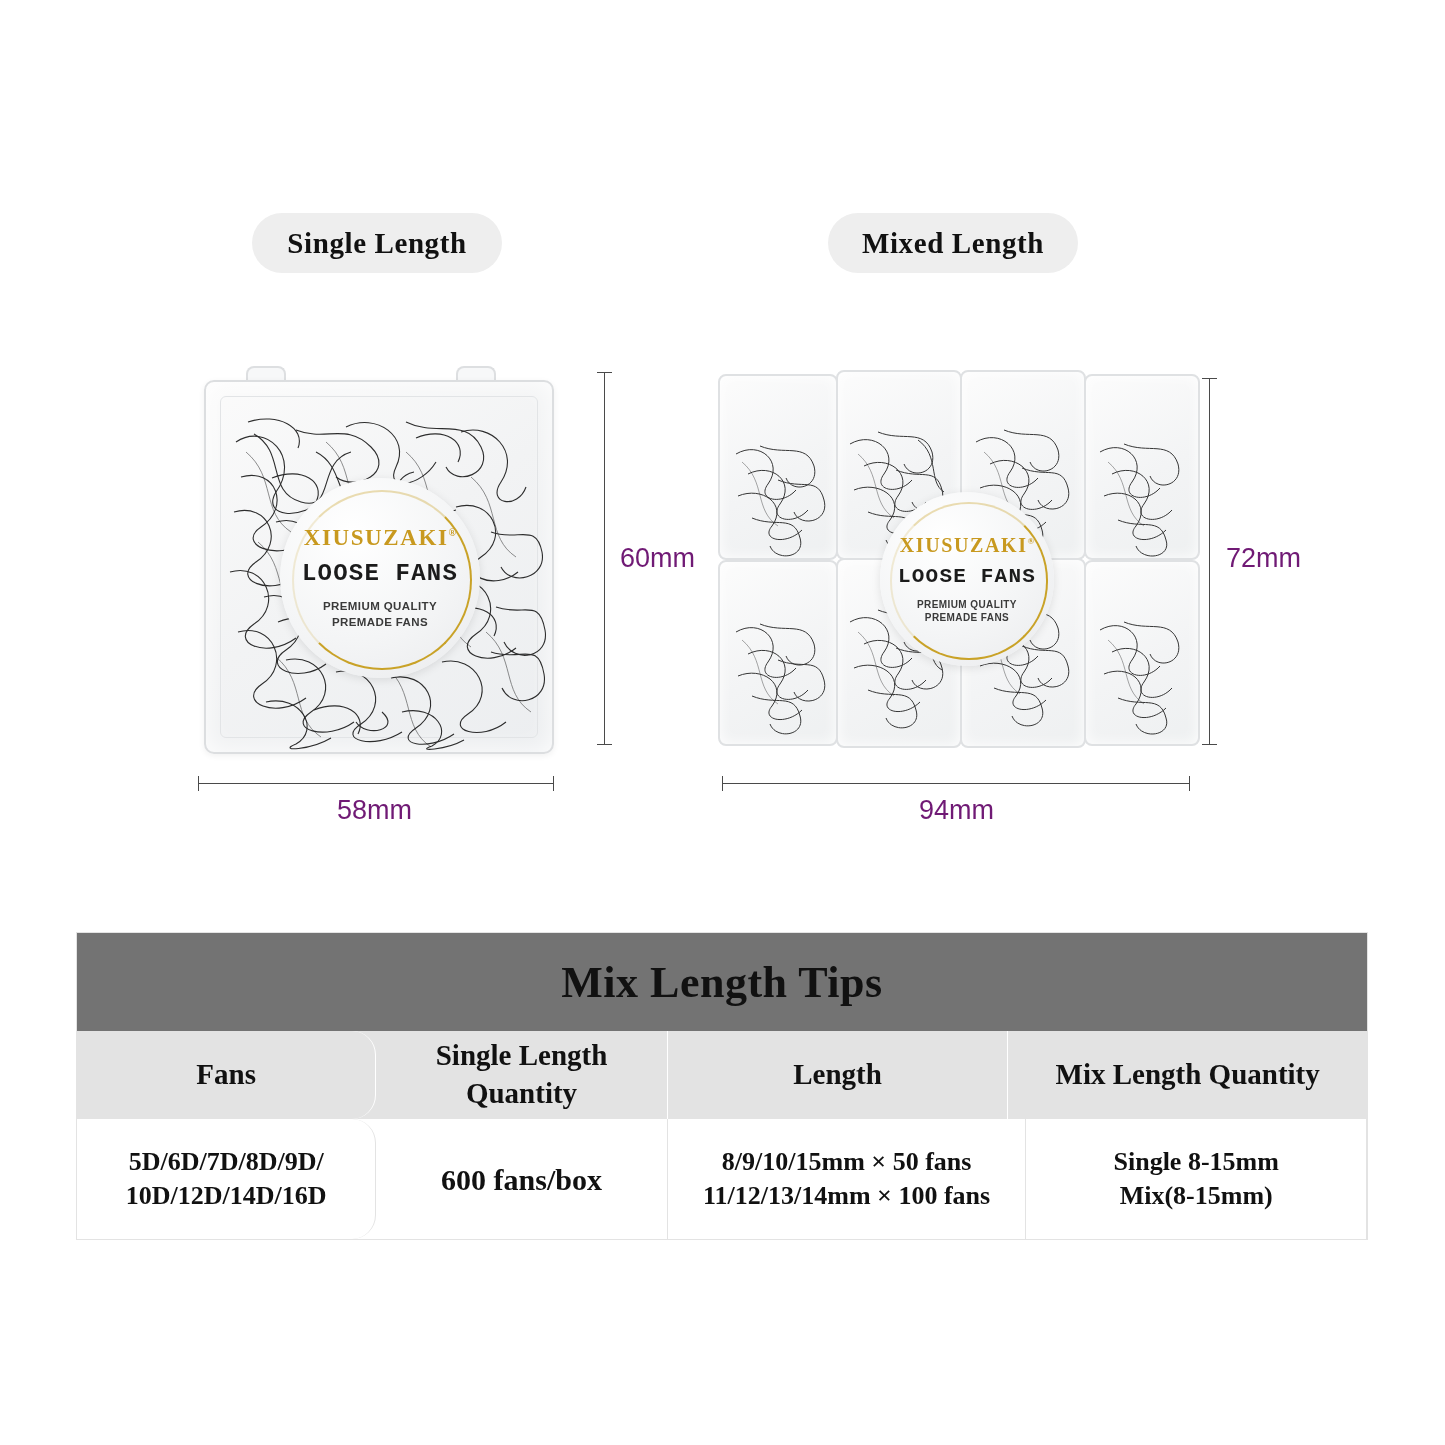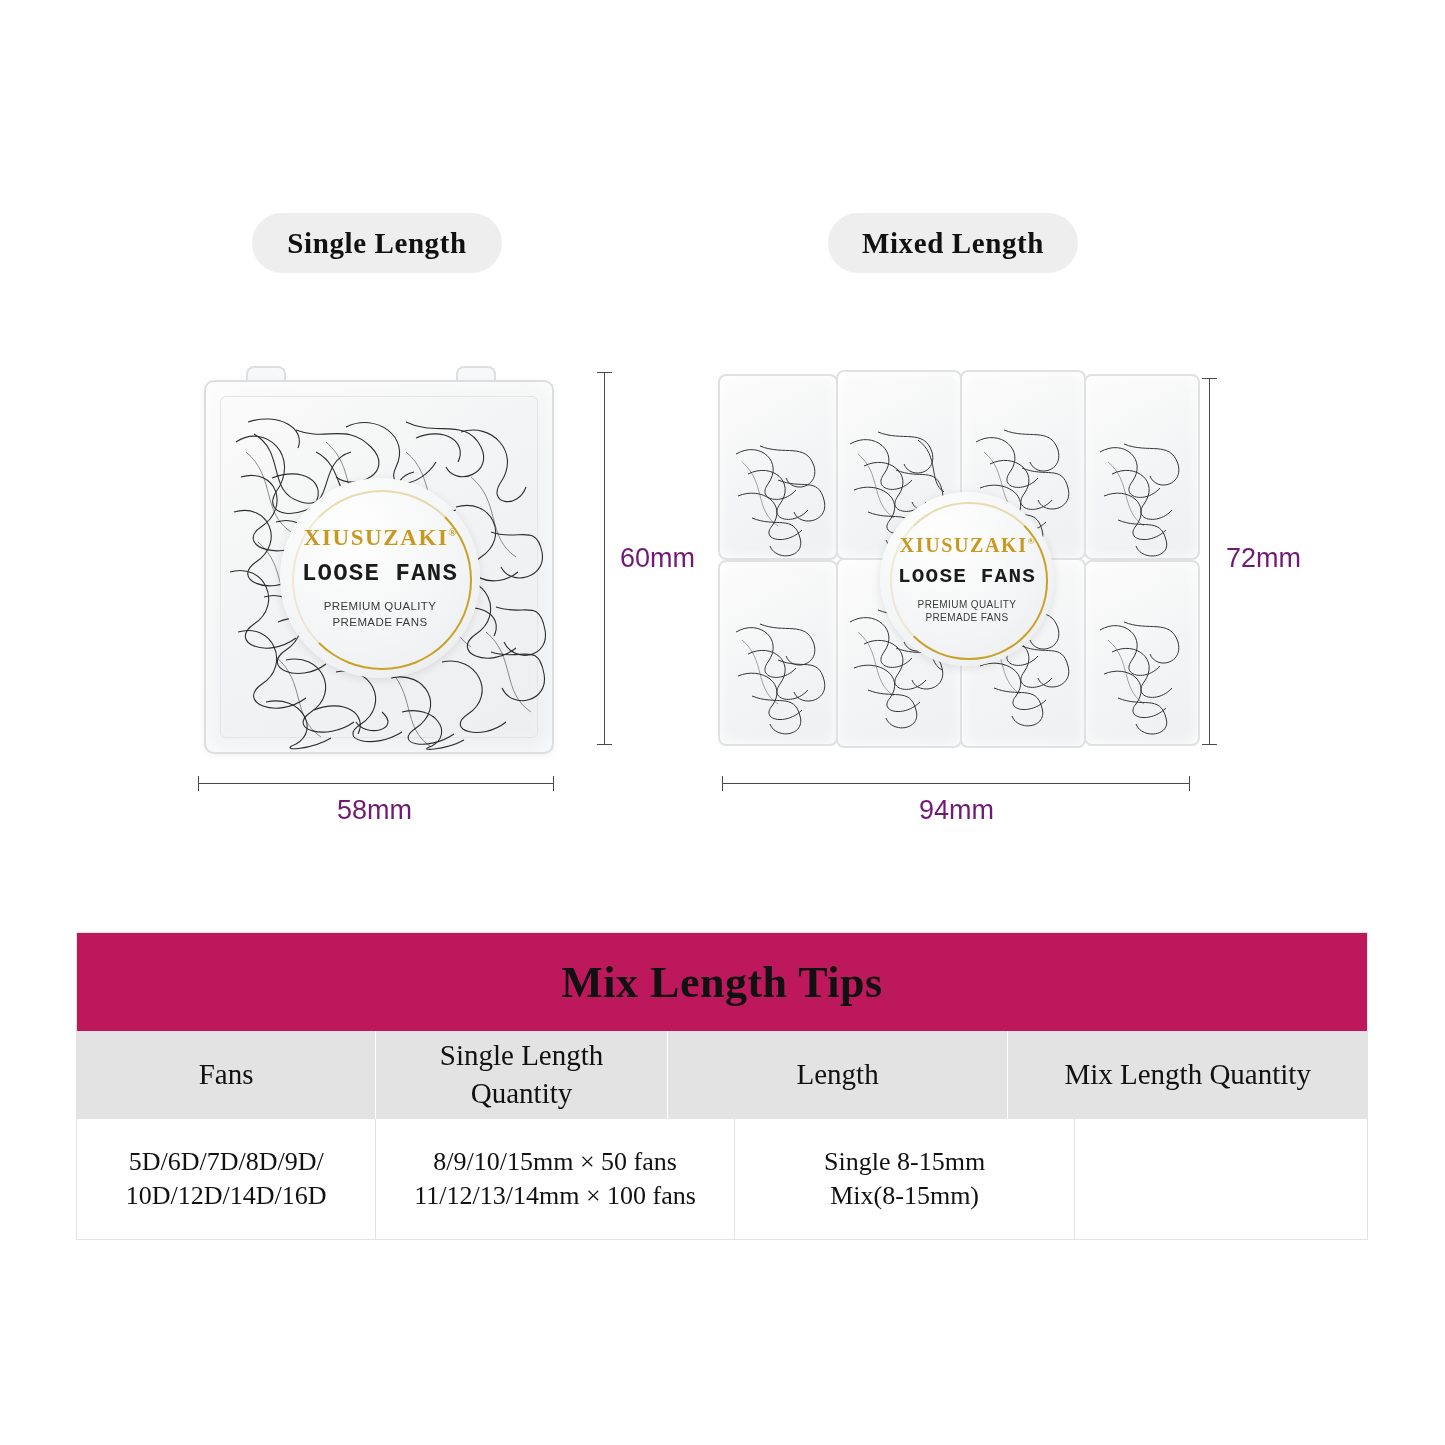--- a/index.html
+++ b/index.html
@@ -187,21 +187,21 @@
   #dim-mixed-h-cap-r { left: 1189px; top: 776px; }
   #label-94mm { left: 919px; top: 795px; }
 
   
   #tips-table {
     position: absolute;
     left: 76px; top: 932px;
     width: 1292px;
     border: 1px solid #e3e3e3;
     box-sizing: border-box;
-    background: #be185d;
+    background: #737373;
   }
   #tips-title {
     height: 98px;
     display: flex;
     align-items: center;
     justify-content: center;
     font-family: "Liberation Serif", serif;
     font-size: 44px;
     font-weight: bold;
     color: #111111;
@@ -225,28 +225,28 @@
     align-items: center;
     justify-content: center;
     text-align: center;
     box-sizing: border-box;
     border-right: 1px solid #ffffff;
     font-family: "Liberation Serif", serif;
     line-height: 1.3;
   }
   .trow.body .tcell { border-right: 1px solid #e3e3e3; }
   .tcell:last-child { border-right: none; }
-  .c1 { width: 23.2%; }
+  .c1 { width: 23.2%; border-radius: 24px; }
   .c2 { width: 22.6%; }
   .c3 { width: 27.8%; }
   .c4 { width: 26.4%; }
   .trow.head .tcell { font-size: 29px; color: #111111; }
   .trow.body .tcell { font-size: 26px; color: #111111; }
   .trow.body .c2 { font-size: 30px; }
-  .multi { white-space: pre-line; }
+  .multi { white-space: pre-line; font-weight: bold; }
 </style>
 </head>
 <body>
 
 <div class="badge" id="badge-single">
   <span>Single Length</span>
 </div>
 <div class="badge" id="badge-mixed">
   <span>Mixed Length</span>
 </div>
@@ -440,18 +440,19 @@
   <div class="trow head">
     <div class="tcell c1 multi">Fans</div>
     <div class="tcell c2 multi">Single Length
 Quantity</div>
     <div class="tcell c4 multi">Length</div>
     <div class="tcell c3 multi">Mix Length Quantity</div>
   </div>
   <div class="trow body">
     <div class="tcell c1 multi">5D/6D/7D/8D/9D/
 10D/12D/14D/16D</div>
+    <div class="tcell c2 multi">600 fans/box</div>
     <div class="tcell c3 multi">8/9/10/15mm × 50 fans
 11/12/13/14mm × 100 fans</div>
     <div class="tcell c4 multi">Single 8-15mm
 Mix(8-15mm)</div>
   </div>
 </div>
 
 </body></html>

